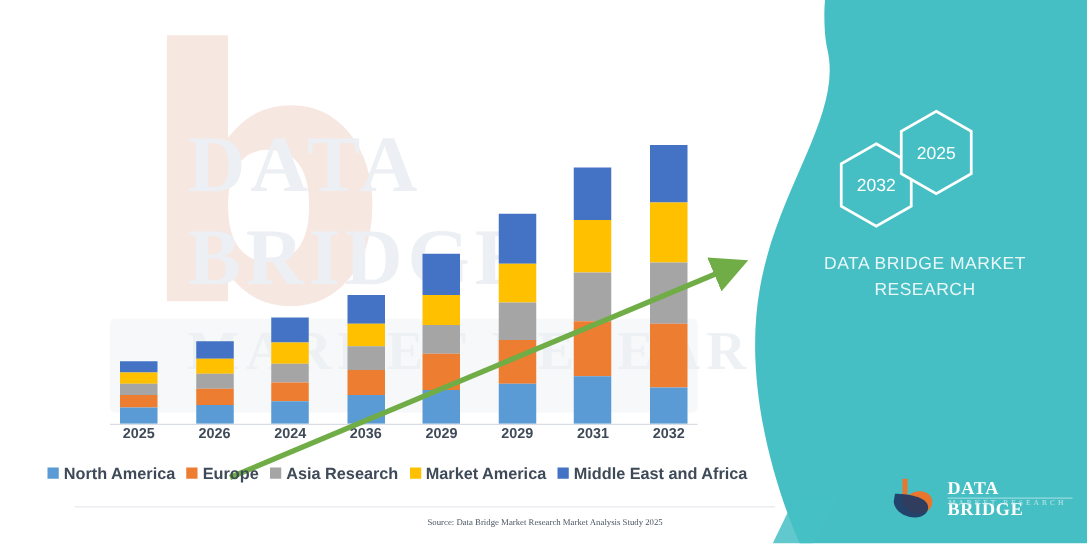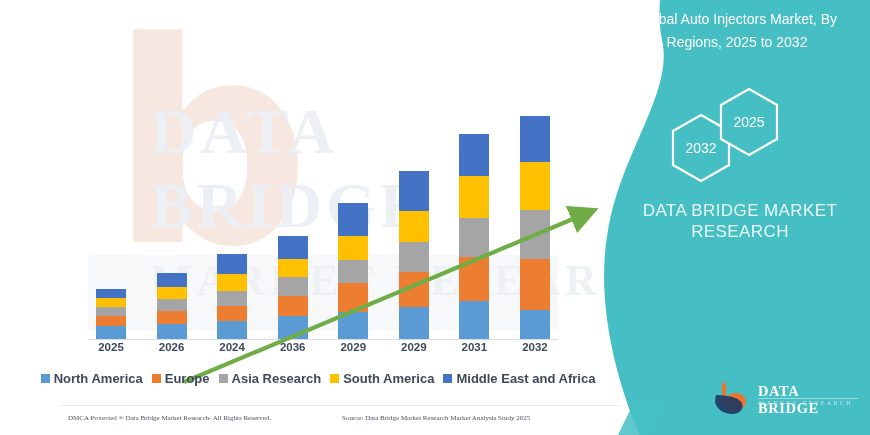--- a/index.html
+++ b/index.html
@@ -72,21 +72,21 @@
 
   
   .rightpanel{position:absolute;left:600px;top:0;width:270px;height:435px;overflow:hidden;}
   .rp-title{position:absolute;left:612px;top:8px;width:250px;text-align:center;
             color:#ffffff;font-size:14px;line-height:23px;}
   .hexwrap{position:absolute;left:670px;top:95px;width:120px;height:80px;}
   .hex{position:absolute;width:62px;height:70px;}
   .hex-label{position:absolute;width:100%;text-align:center;color:#fff;font-size:14px;
              top:50%;transform:translateY(-50%);}
   .rp-brand{position:absolute;left:640px;top:200px;width:200px;text-align:center;
-            color:#eaf7f8;font-size:17px;line-height:21px;letter-spacing:.4px;}
+            color:#eaf7f8;font-size:14px;line-height:21px;letter-spacing:.4px;}
 
   
   .logo{position:absolute;left:712px;top:381px;width:150px;height:36px;}
   .logo-text{position:absolute;left:46px;top:2px;color:#ffffff;font-size:14.5px;
              font-weight:700;letter-spacing:.6px;font-family:"Liberation Serif", serif;}
   .logo-sub{position:absolute;left:47px;top:19px;color:#bfe6e8;font-size:6px;
             letter-spacing:2.4px;font-family:"Liberation Serif", serif;}
   .logo-rule{position:absolute;left:46px;top:17px;width:100px;height:1px;background:rgba(255,255,255,.45);}
 </style>
 </head>
@@ -189,43 +189,41 @@
       <div class="leg-item">
         <span class="leg-sw" style="background: rgb(237, 125, 49);"></span>
         <span class="leg-lbl">Europe</span>
       </div>
       <div class="leg-item">
         <span class="leg-sw" style="background: rgb(165, 165, 165);"></span>
         <span class="leg-lbl">Asia Research</span>
       </div>
       <div class="leg-item">
         <span class="leg-sw" style="background: rgb(255, 192, 0);"></span>
-        <span class="leg-lbl">South America</span>
+        <span class="leg-lbl">Market America</span>
       </div>
       <div class="leg-item">
         <span class="leg-sw" style="background: rgb(68, 114, 196);"></span>
         <span class="leg-lbl">Middle East and Africa</span>
       </div>
     </div>
 
   <div class="footer">
     <div class="foot-line"></div>
-    <div class="foot-dmca">DMCA Protected ® Data Bridge Market Research- All Rights Reserved.</div>
     <div class="foot-src">Source: Data Bridge Market Research Market Analysis Study 2025</div>
   </div>
 
   <div class="rightpanel">
     <svg width="270" height="435" viewBox="0 0 270 435">
       <path id="panelshape" d="M60,0 L270,0 L270,435 L40,435 C40,435 -10,330 8,230 C22,150 74,92 62,40 C58,22 60,0 60,0 Z" fill="#45bfc4"></path>
       <path d="M36,398 L70,398 L50,435 L18,435 Z" fill="#45bfc4" opacity="0.85"></path>
     </svg>
     
   </div>
 
-  <div class="rp-title">Global Auto Injectors Market, By Regions, 2025 to 2032</div>
 
   <div class="hexwrap">
     <div class="hex" style="left:0px;top:18px;">
       <svg width="62" height="70" viewBox="0 0 62 70">
         <polygon points="31,2 59,18 59,52 31,68 3,52 3,18" fill="none" stroke="#ffffff" stroke-width="2.2"></polygon>
       </svg>
       <div class="hex-label">2032</div>
     </div>
     <div class="hex" style="left:48px;top:-8px;">
       <svg width="62" height="70" viewBox="0 0 62 70">

